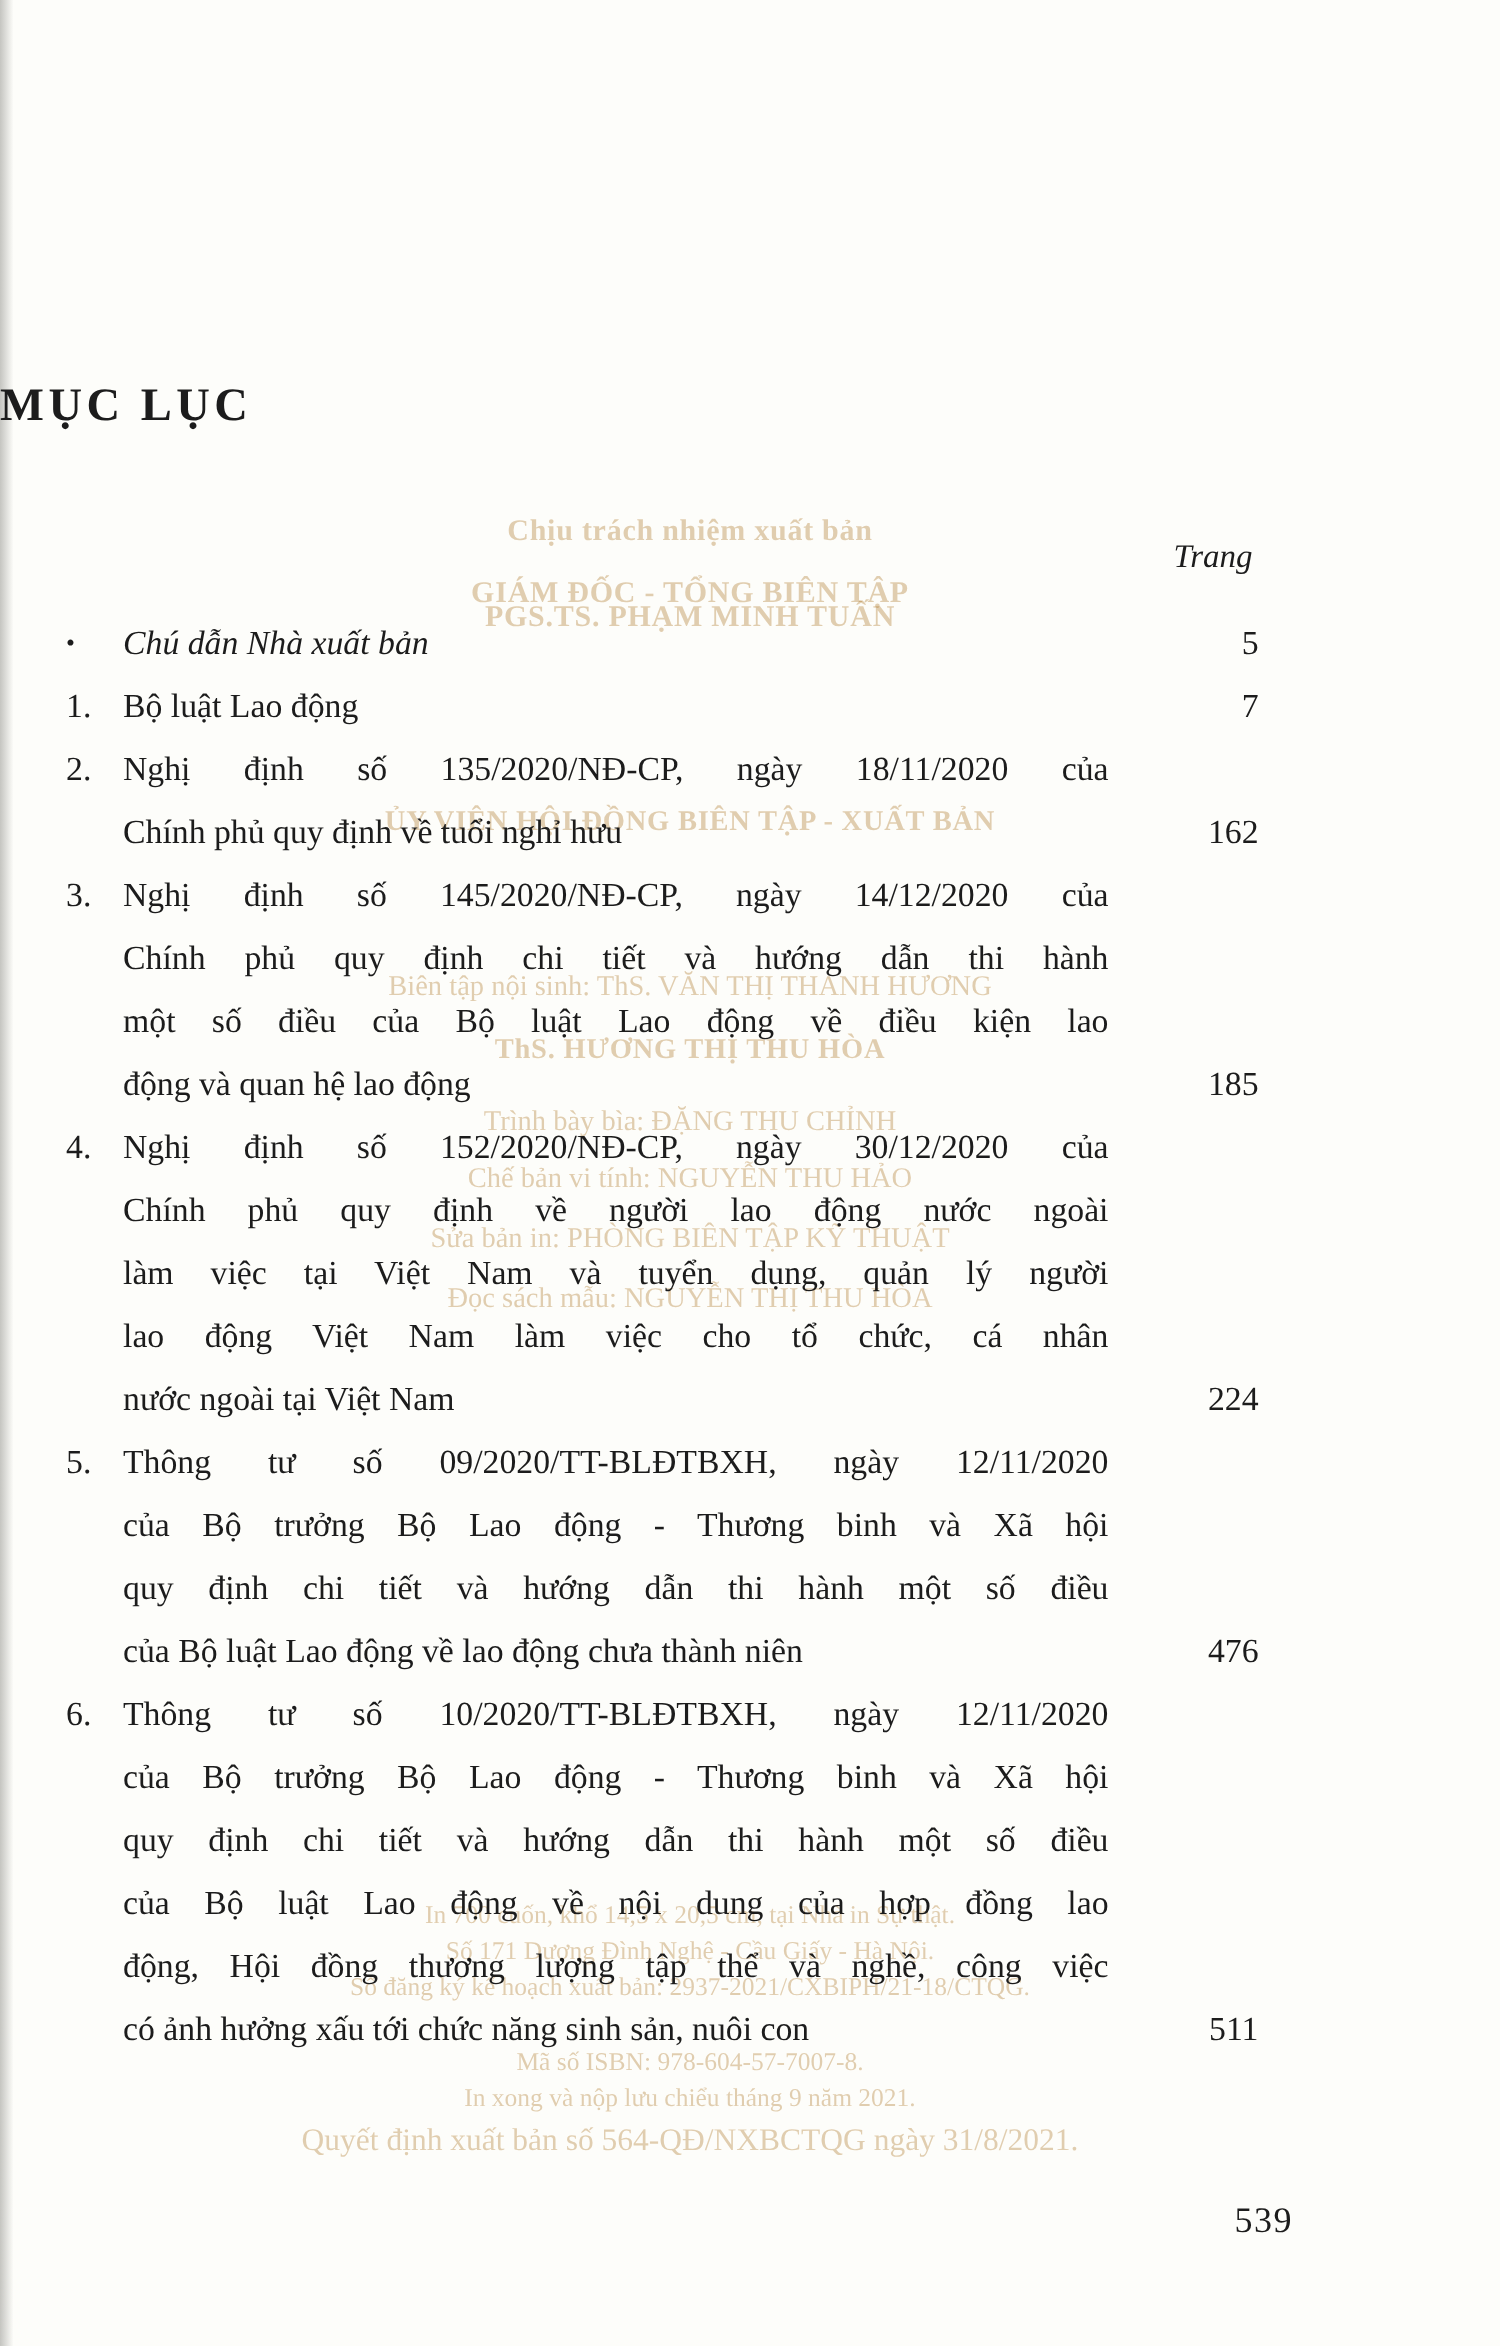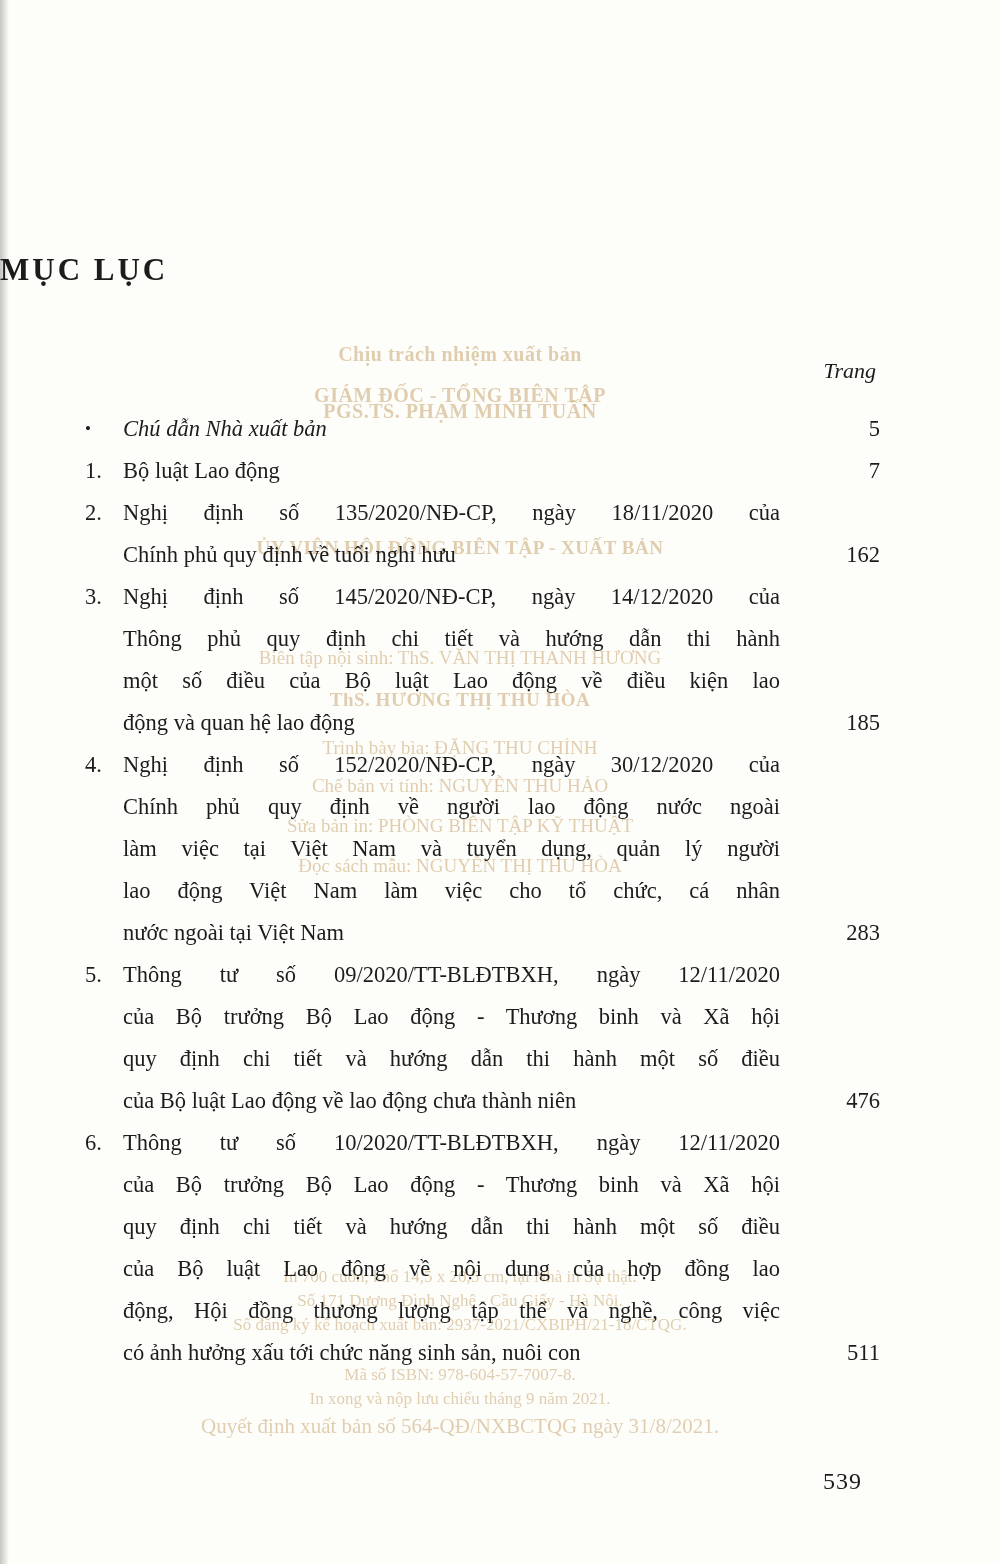--- a/index.html
+++ b/index.html
@@ -21,21 +21,21 @@
     pointer-events: none;
   }
   .title {
     padding-top: 252px;
     font-size: 31px;
     font-weight: bold;
     letter-spacing: 3px;
   }
   .content {
     position: relative;
-    margin-left: 85px;
+    margin-left: 44px;
     width: 795px;
   }
   .trang {
     margin-top: 70px;
     text-align: right;
     font-style: italic;
     font-size: 22px;
     padding-right: 4px;
   }
   .toc {
@@ -134,21 +134,21 @@
             <span class="pg">162</span>
           </div>
         </div>
         <div class="entry">
           <div class="line">
             <span class="marker">3.</span>
             <span class="txt just">Nghị định số 145/2020/NĐ-CP, ngày 14/12/2020 của</span>
             <span class="pg"></span>
           </div>
           <div class="line cont">
-            <span class="txt just">Thông phủ quy định chi tiết và hướng dẫn thi hành</span>
+            <span class="txt just">Chính phủ quy định chi tiết và hướng dẫn thi hành</span>
             <span class="pg"></span>
           </div>
           <div class="line cont">
             <span class="txt just">một số điều của Bộ luật Lao động về điều kiện lao</span>
             <span class="pg"></span>
           </div>
           <div class="line cont">
             <span class="txt">động và quan hệ lao động</span>
             <span class="pg">185</span>
           </div>
@@ -166,21 +166,21 @@
           <div class="line cont">
             <span class="txt just">làm việc tại Việt Nam và tuyển dụng, quản lý người</span>
             <span class="pg"></span>
           </div>
           <div class="line cont">
             <span class="txt just">lao động Việt Nam làm việc cho tổ chức, cá nhân</span>
             <span class="pg"></span>
           </div>
           <div class="line cont">
             <span class="txt">nước ngoài tại Việt Nam</span>
-            <span class="pg">283</span>
+            <span class="pg">224</span>
           </div>
         </div>
         <div class="entry">
           <div class="line">
             <span class="marker">5.</span>
             <span class="txt just">Thông tư số 09/2020/TT-BLĐTBXH, ngày 12/11/2020</span>
             <span class="pg"></span>
           </div>
           <div class="line cont">
             <span class="txt just">của Bộ trưởng Bộ Lao động - Thương binh và Xã hội</span>

